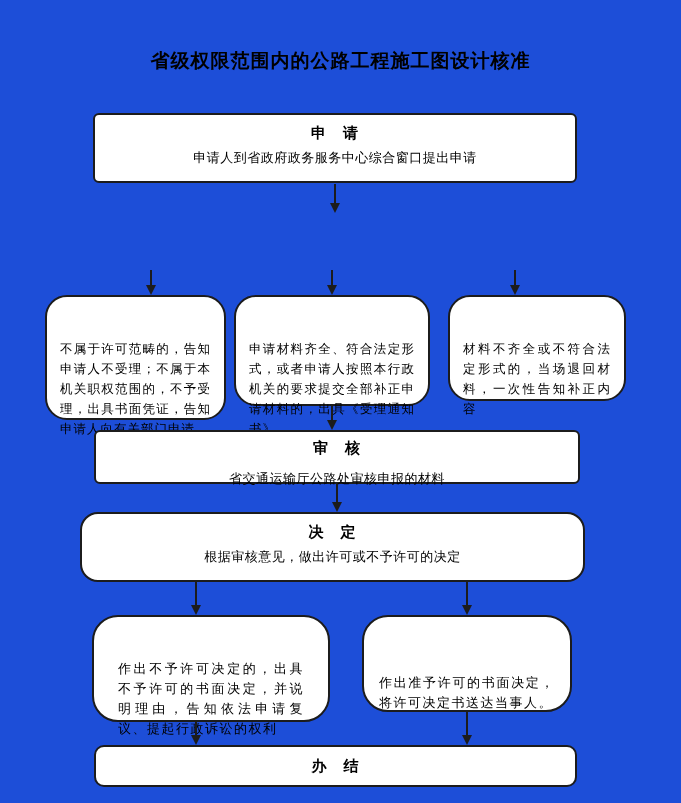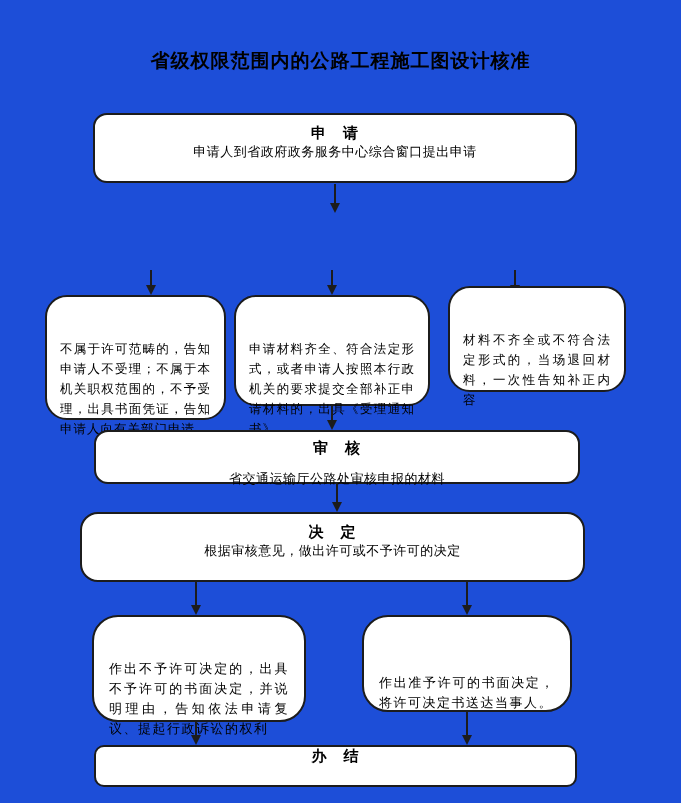--- a/index.html
+++ b/index.html
@@ -24,37 +24,38 @@
     text-align: center;
     font-size: 19px;
     font-weight: bold;
     letter-spacing: 1px;
   }
   .box {
     position: absolute;
     box-sizing: border-box;
     border: 2px solid #1c1c1c;
     background: #ffffff;
-    border-radius: 14px;
+    border-radius: 6px;
   }
   .box .heading {
     text-align: center;
     font-weight: bold;
     font-size: 15px;
     letter-spacing: 1px;
   }
   .box .body {
     text-align: center;
     font-size: 13px;
     letter-spacing: 0.5px;
   }
   .stage {
     padding-top: 9px;
   }
   .stage .body {
+    margin-top: 6px;
   }
   .branch {
     border-radius: 22px;
     padding: 10px 13px;
   }
   .branch .body {
     text-align: justify;
     text-justify: inter-character;
     font-size: 12.5px;
     line-height: 20px;
@@ -119,21 +120,21 @@
   </div>
 
   <div class="box branch" style="left:45px; top:295px; width:181px; height:125px;">
     <div class="body">不属于许可范畴的，告知申请人不受理；不属于本机关职权范围的，不予受理，出具书面凭证，告知申请人向有关部门申请</div>
   </div>
 
   <div class="box branch" style="left:234px; top:295px; width:196px; height:111px;">
     <div class="body">申请材料齐全、符合法定形式，或者申请人按照本行政机关的要求提交全部补正申请材料的，出具《受理通知书》</div>
   </div>
 
-  <div class="box branch" style="left:448px; top:286px; width:178px; height:106px;">
+  <div class="box branch" style="left:448px; top:295px; width:178px; height:106px;">
     <div class="body">材料不齐全或不符合法定形式的，当场退回材料，一次性告知补正内容</div>
   </div>
 
   <div class="arrow" style="left:332px; top:406px; height:24px;">
     <div class="shaft"></div>
     <div class="head"></div>
   </div>
 
   <div class="box stage" style="left:94px; top:430px; width:486px; height:54px; padding-top:7px;">
     <div class="heading">审　核</div>
@@ -152,34 +153,34 @@
 
   <div class="arrow" style="left:196px; top:582px; height:33px;">
     <div class="shaft"></div>
     <div class="head"></div>
   </div>
   <div class="arrow" style="left:467px; top:582px; height:33px;">
     <div class="shaft"></div>
     <div class="head"></div>
   </div>
 
-  <div class="box branch" style="left:92px; top:615px; width:214px; height:107px; border-radius:26px; padding:10px 15px;">
+  <div class="box branch" style="left:92px; top:615px; width:238px; height:107px; border-radius:26px; padding:10px 24px;">
     <div class="body" style="font-size:13px; letter-spacing:1.5px;">作出不予许可决定的，出具不予许可的书面决定，并说明理由，告知依法申请复议、提起行政诉讼的权利</div>
   </div>
 
   <div class="box branch" style="left:362px; top:615px; width:210px; height:97px; border-radius:26px; padding:24px 15px;">
     <div class="body" style="font-size:13px; letter-spacing:1.5px;">作出准予许可的书面决定，将许可决定书送达当事人。</div>
   </div>
 
   <div class="arrow" style="left:196px; top:722px; height:23px;">
     <div class="shaft"></div>
     <div class="head"></div>
   </div>
   <div class="arrow" style="left:467px; top:712px; height:33px;">
     <div class="shaft"></div>
     <div class="head"></div>
   </div>
 
-  <div class="box" style="left:94px; top:745px; width:483px; height:42px; border-radius:10px; display:flex; align-items:flex-start; justify-content:center;">
+  <div class="box" style="left:94px; top:745px; width:483px; height:42px; border-radius:10px; display:flex; align-items:center; justify-content:center;">
     <div class="heading">办　结</div>
   </div>
 
 </div>
 
 </body></html>

